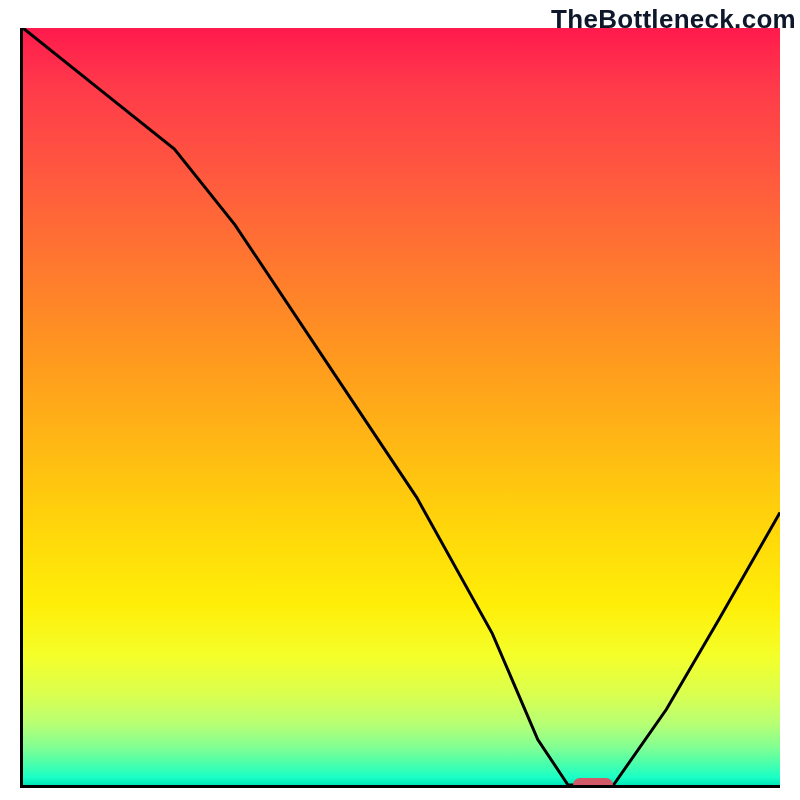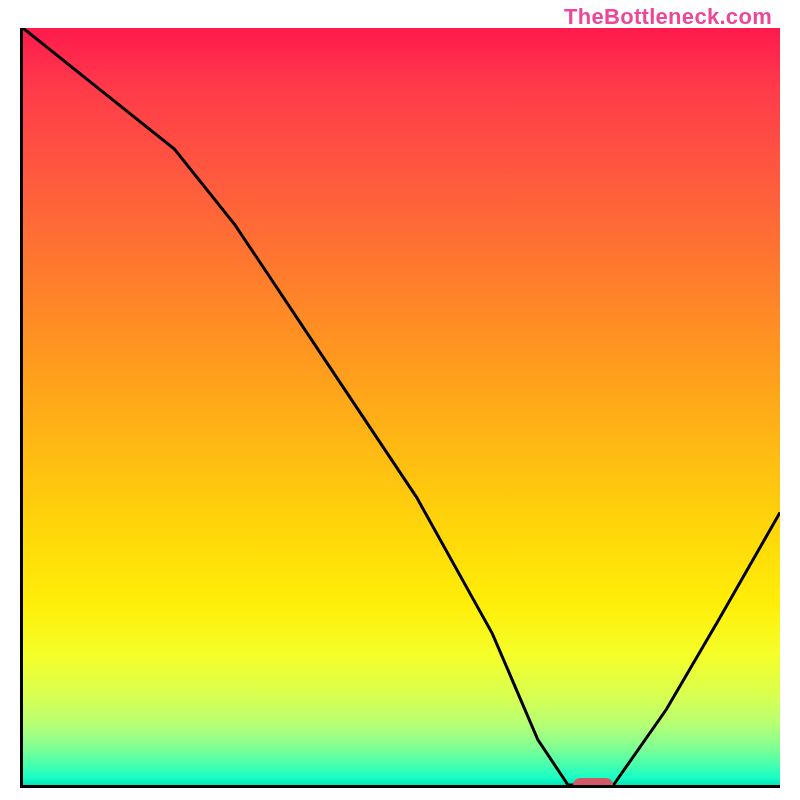--- a/index.html
+++ b/index.html
@@ -11,24 +11,24 @@
     font-family: Arial, Helvetica, sans-serif;
   }
   .frame {
     position: relative;
     width: 800px;
     height: 800px;
   }
   .watermark {
     position: absolute;
     top: 4px;
-    right: 28px;
-    font-size: 22px;
+    right: 4px;
+    font-size: 26px;
     font-weight: 600;
-    color: #ec4899;
+    color: #0f172a;
     letter-spacing: 0.3px;
   }
   .plot-area {
     position: absolute;
     left: 20px;
     top: 28px;
     width: 760px;
     height: 760px;
     border: 3px solid #000;
     border-top: none;

